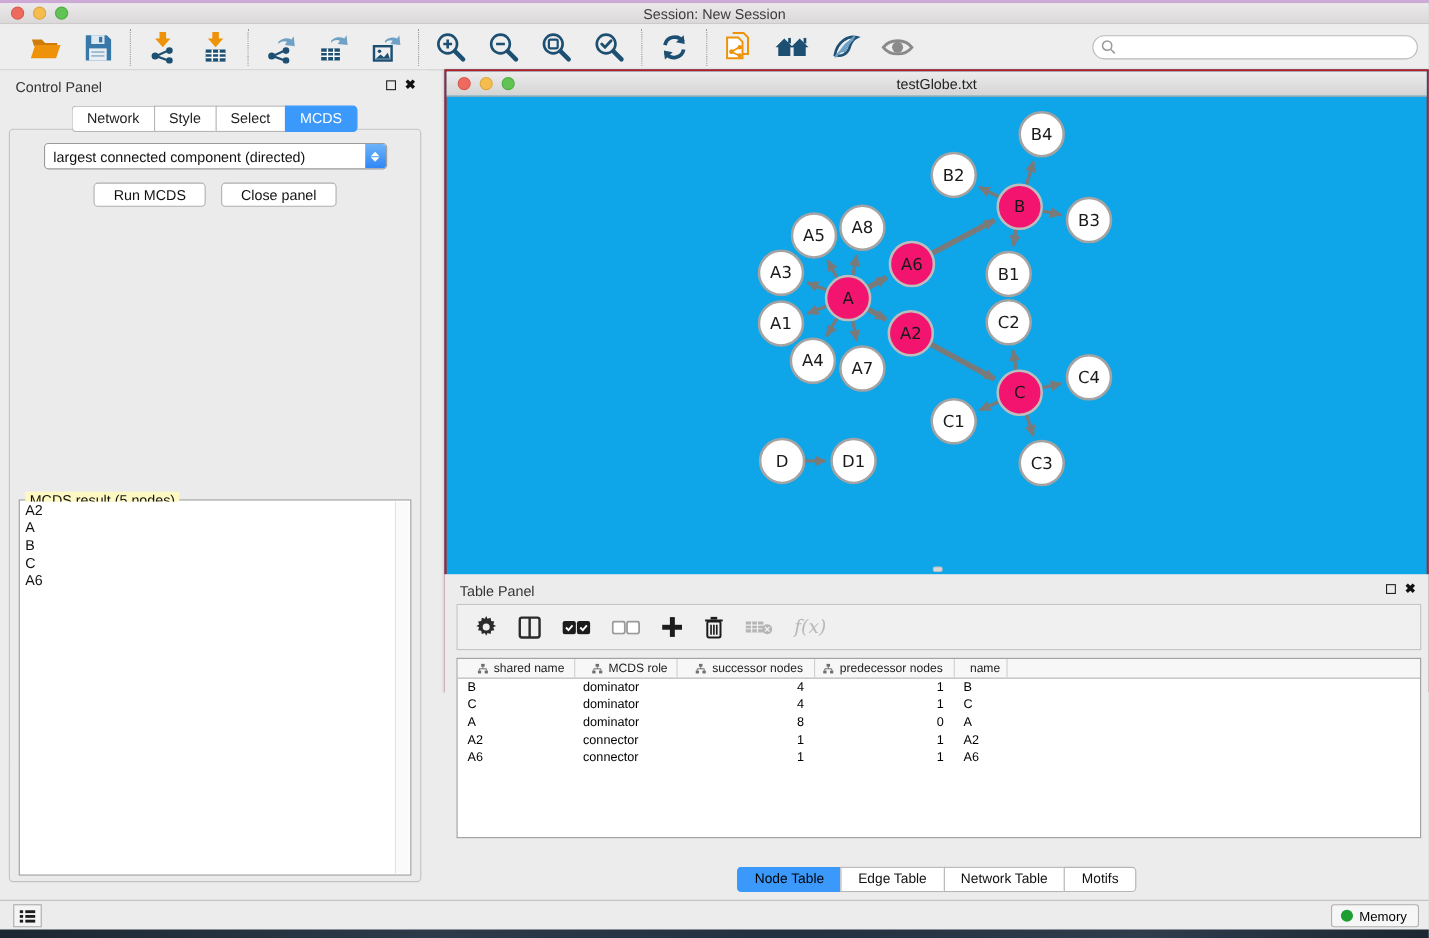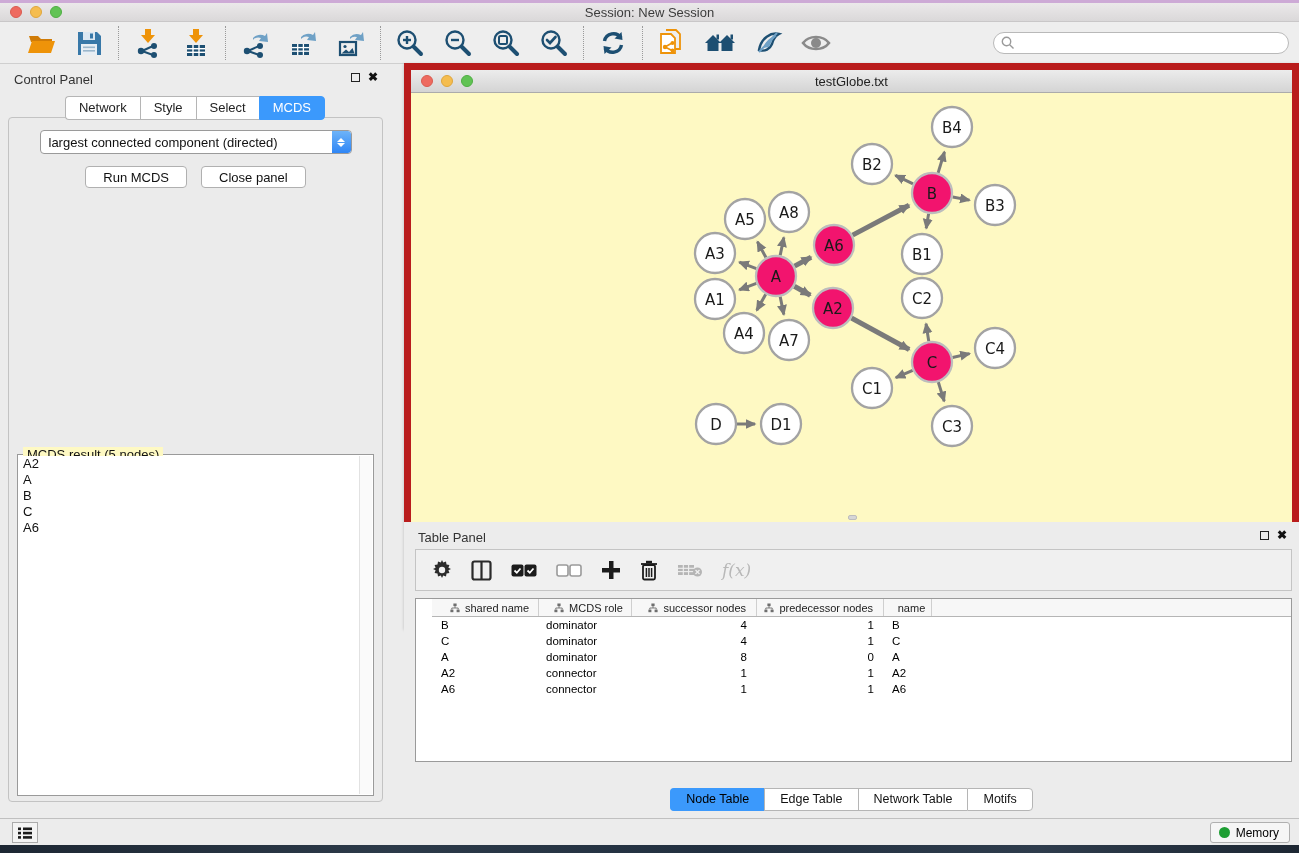--- a/index.html
+++ b/index.html
@@ -79,21 +79,21 @@
   }
   .result-legend {
     position:absolute; top:-8px; left:5px; background:#fef9c3; padding:0 4px; font-size:13px; color:#111;
   }
   .result-list { position:absolute; inset:1px 14px 1px 1px; background:#fff; overflow:hidden; }
   .result-scroll { position:absolute; top:1px; bottom:1px; right:1px; width:13px; background:#fafafa; border-left:1px solid #e2e2e2; }
   .mcds-item { font-size:13px; line-height:16px; padding-left:4px; color:#111; }
   
   .net-window {
     position:absolute; left:404px; top:63px; width:895px; height:566px;
-    background:#fef9c3; border:7px solid #b91c1c; box-shadow:0 1px 3px rgba(0,0,0,.2);
+    background:#0ea5e9; border:2px solid #b91c1c; box-shadow:0 1px 3px rgba(0,0,0,.2);
   }
   .net-titlebar {
     position:absolute; left:0; top:0; width:100%; height:23px;
     background:linear-gradient(#ececec,#d4d4d4); border-bottom:1px solid #ababab;
     display:flex; align-items:center;
   }
   .net-title { position:absolute; left:0; right:0; text-align:center; font-size:13px; color:#222; }
   .graph-area { position:absolute; left:0; top:24px; right:0; bottom:0; overflow:hidden; }
   .resize-grip { position:absolute; right:1px; bottom:1px; }
   .splitter-dot { position:absolute; left:848px; top:515px; width:9px; height:5px; background:#d6d6d6; border:1px solid #bdbdbd; border-radius:2px; }
@@ -101,21 +101,21 @@
   .table-panel { position:absolute; left:404px; top:522px; width:895px; height:296px; background:#ececec; }
   .tp-toolbar {
     position:absolute; left:11px; right:7px; top:27px; height:42px;
     background:#f0f0f0; border:1px solid #c4c4c4;
     display:flex; align-items:center; gap:19px; padding-left:16px;
   }
   .tp-icon { display:flex; align-items:center; justify-content:center; cursor:default; }
   .fx-label { font-family:"DejaVu Serif", serif; font-style:italic; font-size:17px; color:#b8b8b8; }
   .tp-table {
     position:absolute; left:11px; right:7px; top:76px; height:164px;
-    background:#fff; border:1px solid #9a9a9a; overflow:hidden;padding-left:16px;
+    background:#fff; border:1px solid #9a9a9a; overflow:hidden;
   }
   .t-header { display:flex; height:18px; background:#f7f7f7; border-bottom:1px solid #b5b5b5; }
   .t-hcell {
     display:flex; align-items:center; justify-content:center; gap:5px;
     font-size:11px; color:#222; border-right:1px solid #cfcfcf; overflow:hidden;
   }
   .t-hcell.no-border { border-right:none; }
   .t-row { display:flex; height:16px; }
   .t-cell { font-size:11.5px; color:#000; overflow:hidden; white-space:nowrap; display:flex; align-items:center; }
   .c0 { width:107px; padding-left:9px; }

